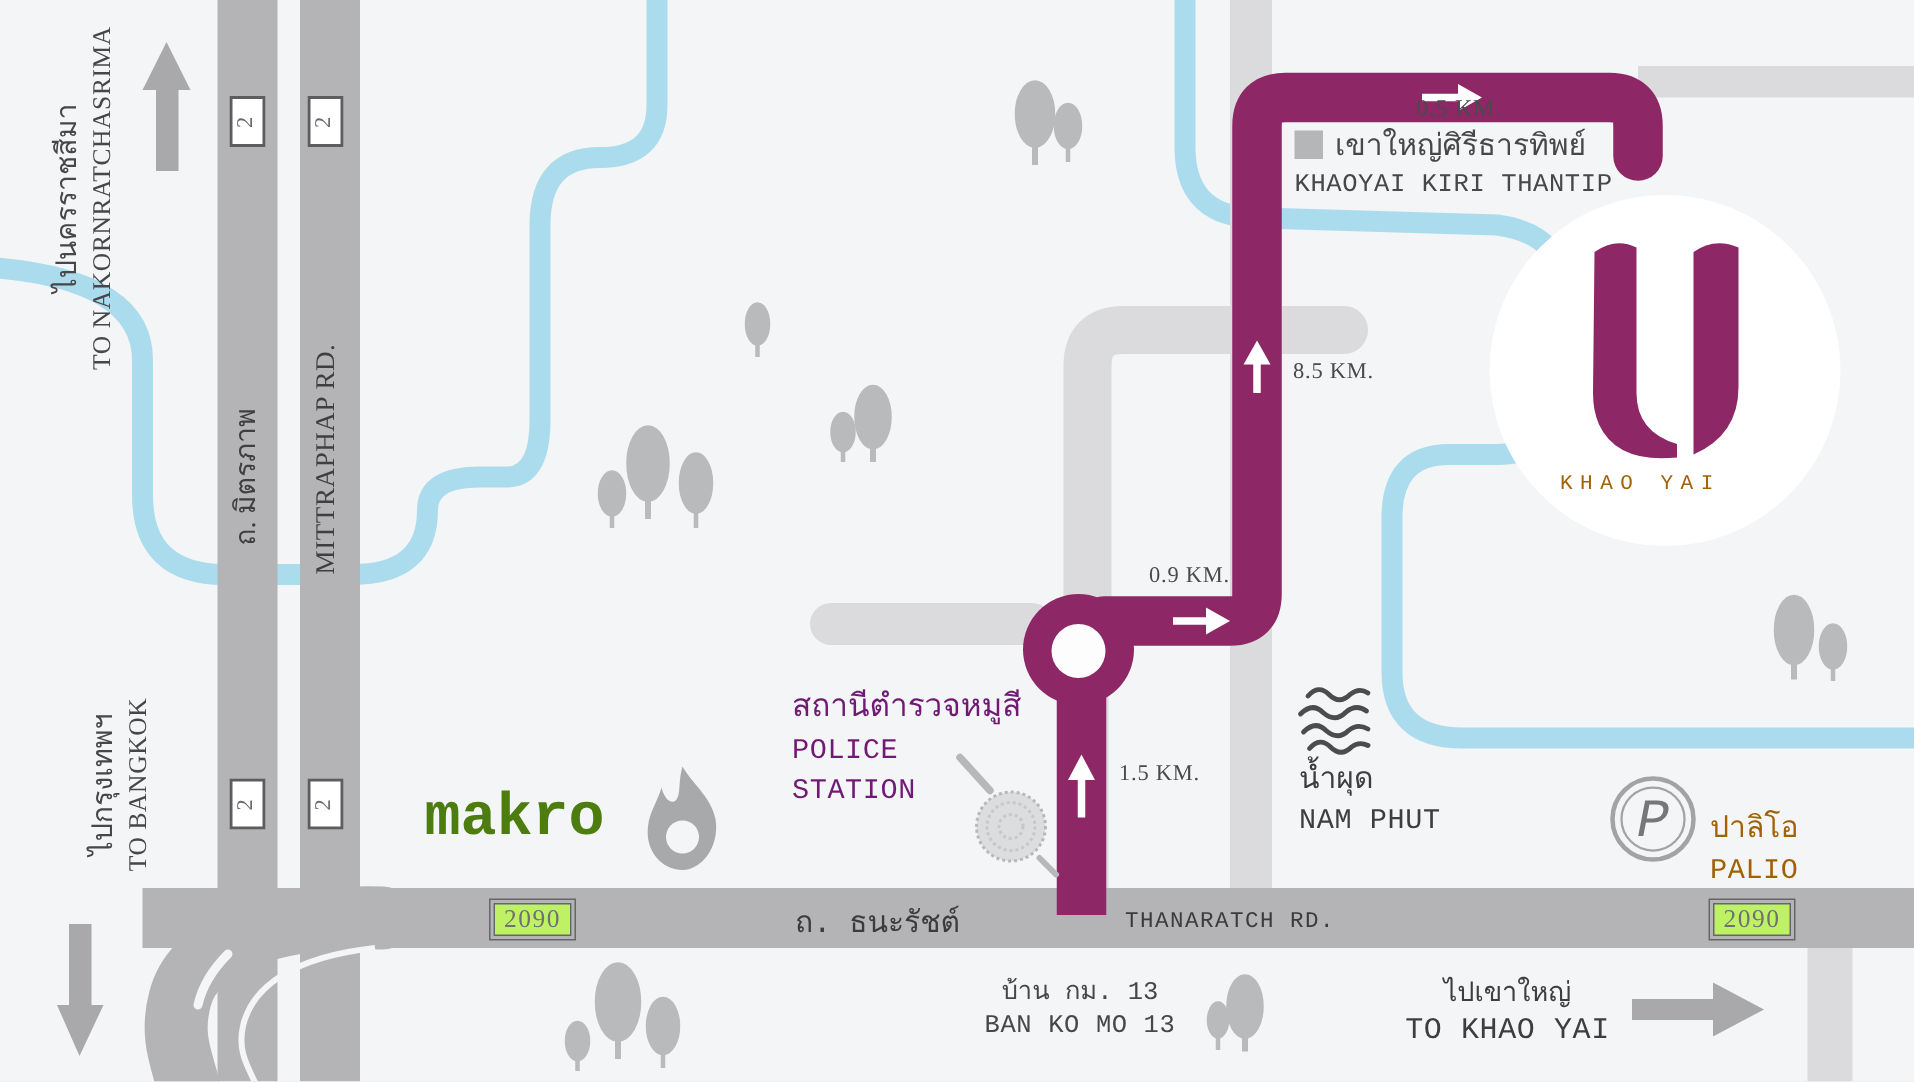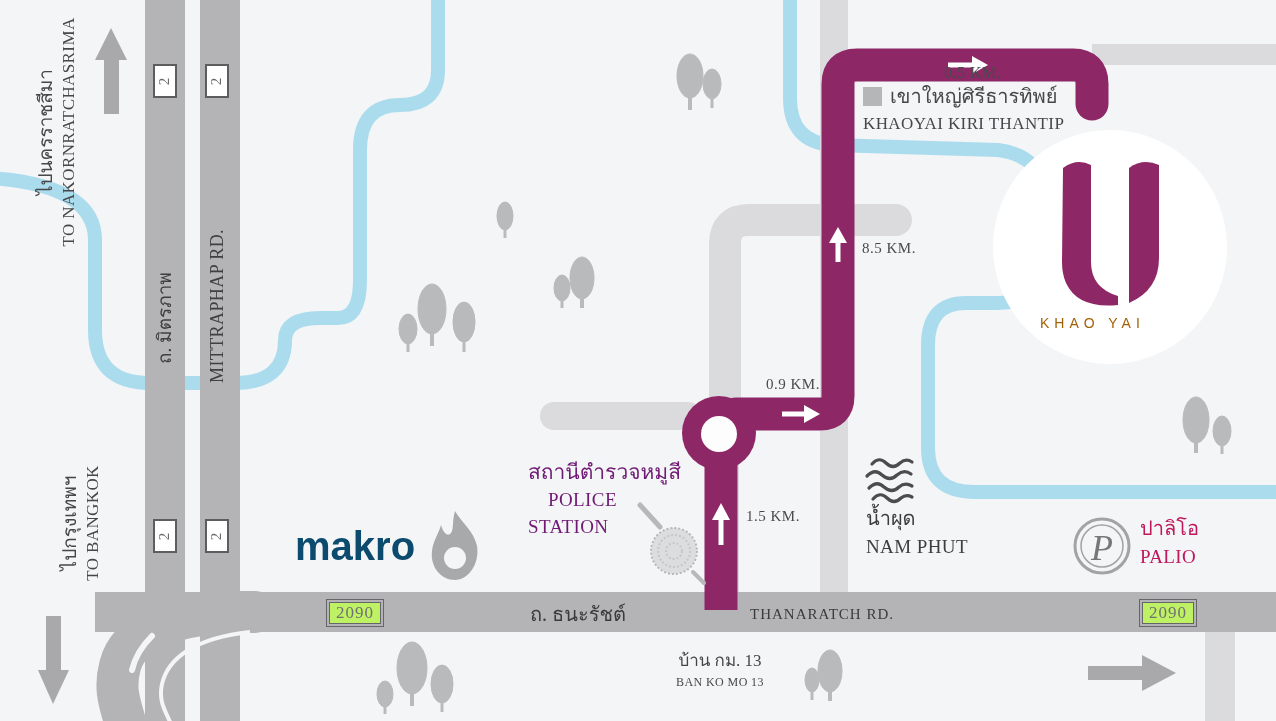--- a/index.html
+++ b/index.html
@@ -17,21 +17,21 @@
   .shield2{
     position:absolute;width:20px;height:30px;background:#fff;border:2px solid #5d5d60;
     display:flex;align-items:center;justify-content:center;
   }
   .shield2 span{transform:rotate(-90deg);font-size:15px;color:#6a6a6c;}
   .shield2090{
     position:absolute;background:#bef264;border:1px solid #66666a;outline:1px solid #66666a;outline-offset:2px;
     padding:0px 6px;font-size:17px;letter-spacing:1px;color:#707073;white-space:nowrap;
     transform:translate(-50%,-50%);
   }
-  .lm{position:absolute;white-space:nowrap;}
+  .lm{position:absolute;white-space:nowrap;font-family:Liberation Mono, monospace;}
   .thai{font-size:19px;}
   .eng{font-size:17px;letter-spacing:0.4px;}
 </style>
 </head>
 <body>
 
 <div class="stage">
 
   <svg width="1276" height="721" viewBox="0 0 1276 721">
 
@@ -200,44 +200,48 @@
     <div class="eng" style="margin-top:2px;">KHAOYAI KIRI THANTIP</div>
   </div>
 
   <div class="dist" style="left:944px;top:16px;font-size:16px;margin-top:48px;">0.5 KM.</div>
   <div class="dist" style="left:862px;top:240px;">8.5 KM.</div>
   <div class="dist" style="left:766px;top:376px;">0.9 KM.</div>
   <div class="dist" style="left:746px;top:508px;">1.5 KM.</div>
 
   <div class="lm" style="left:528px;top:458px;line-height:1.4;color:#701a75;">
     <div class="thai" style="font-size:21px;">สถานีตำรวจหมูสี</div>
-    <div class="eng" style="font-size:19px;margin-left:20px;">POLICE</div>
+    <div class="eng" style="font-size:19px;">POLICE</div>
     <div class="eng" style="font-size:19px;">STATION</div>
   </div>
 
-  <div class="lm sans" style="left:283px;top:524px;font-size:40px;font-weight:700;color:#0c4a6e;margin-left:12px;">makro</div>
+  <div class="lm sans" style="left:283px;top:524px;font-size:40px;font-weight:700;color:#4d7c0f;">makro</div>
 
   <div class="lm" style="left:866px;top:502px;color:#3e3e40;">
     <div class="thai" style="font-size:20px;">น้ำผุด</div>
     <div class="eng" style="font-size:19px;margin-top:2px;">NAM PHUT</div>
   </div>
 
   <div class="lm" style="left:1071px;top:527px;width:62px;text-align:center;font-style:italic;font-size:36px;color:#77777a;">P</div>
-  <div class="lm" style="left:1140px;top:512px;color:#be185d;">
+  <div class="lm" style="left:1140px;top:535px;color:#a16207;">
     <div class="thai" style="font-size:20px;">ปาลิโอ</div>
     <div class="eng" style="font-size:19px;margin-top:2px;">PALIO</div>
   </div>
 
   <div class="lm thai" style="left:530px;top:598px;font-size:20px;color:#3b3b3d;">ถ. ธนะรัชต์</div>
   <div class="lm eng" style="left:750px;top:606px;font-size:15px;color:#3b3b3d;letter-spacing:1px;">THANARATCH RD.</div>
 
   <div class="shield2090" style="left:355px;top:613px;"><span>2090</span></div>
   <div class="shield2090" style="left:1168px;top:613px;"><span>2090</span></div>
 
   <div class="lm" style="left:655px;top:646px;width:130px;text-align:center;">
     <div class="thai" style="font-size:17px;">บ้าน กม. 13</div>
-    <div class="eng" style="font-size:12px;margin-top:2px;">BAN KO MO 13</div>
-  </div>
-
+    <div class="eng" style="font-size:17px;margin-top:2px;">BAN KO MO 13</div>
+  </div>
+
+  <div class="lm" style="left:930px;top:646px;width:150px;text-align:center;color:#3e3e40;">
+    <div class="thai" style="font-size:18px;">ไปเขาใหญ่</div>
+    <div class="eng" style="font-size:20px;margin-top:1px;">TO KHAO YAI</div>
+  </div>
 
   <div class="lm sans" style="left:1040px;top:315px;width:140px;text-align:left;font-size:14px;letter-spacing:5px;color:#a16207;">KHAO YAI</div>
 
 </div>
 
 </body></html>

